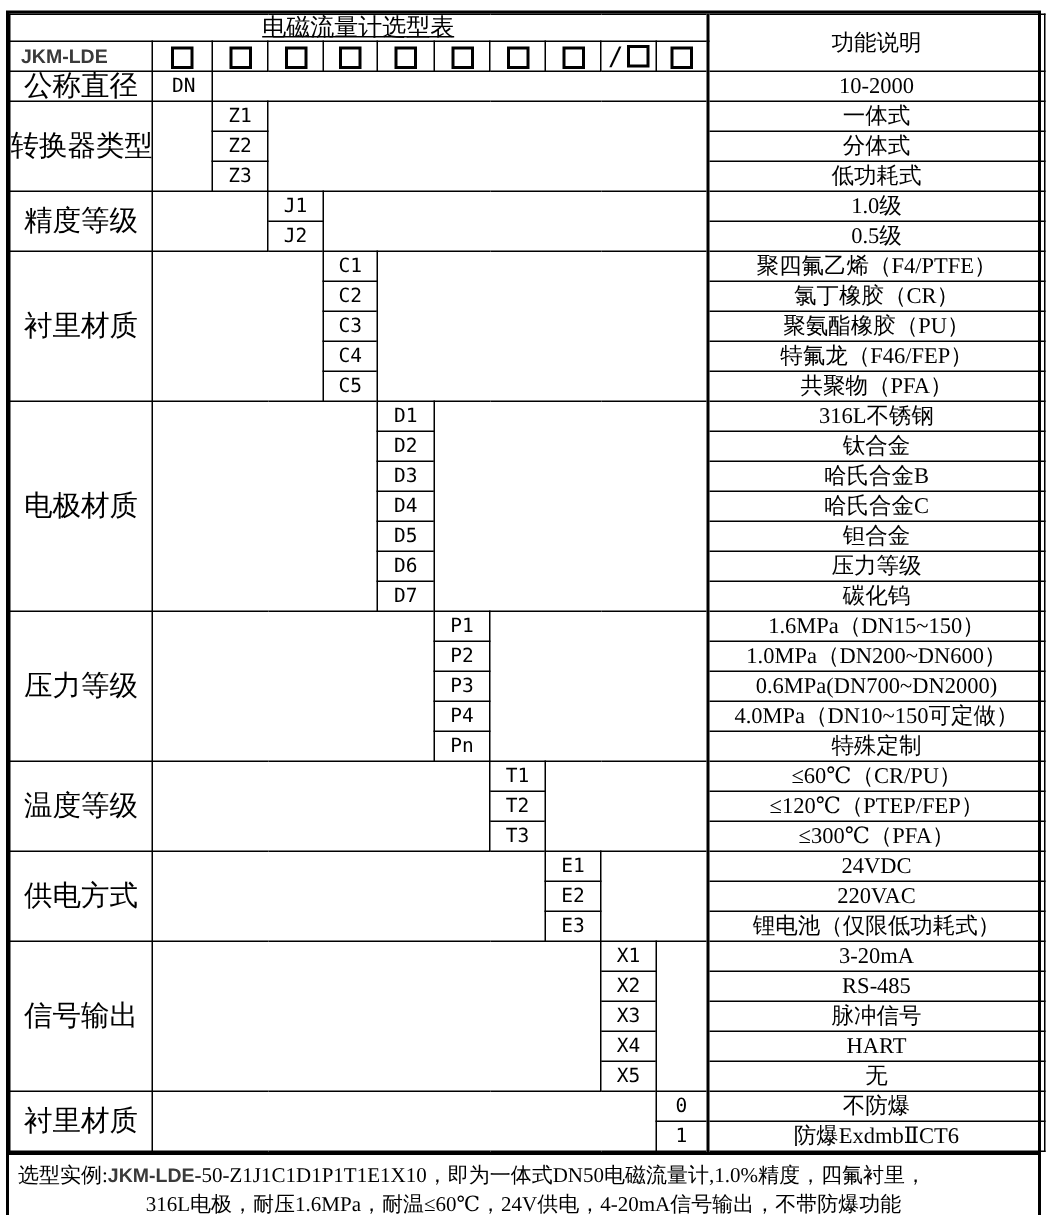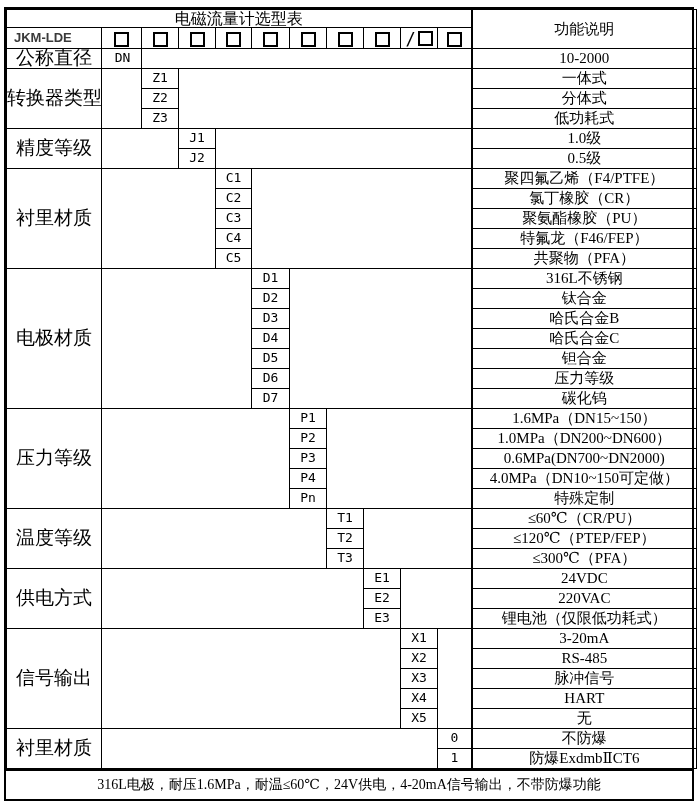--- a/index.html
+++ b/index.html
@@ -15,20 +15,21 @@
   table{border-collapse:collapse;width:100%;table-layout:fixed;}
   td{
     border:1px solid #000;padding:0;margin:0;
     font-size:15px;line-height:18px;height:19px;
     text-align:center;vertical-align:middle;
     white-space:nowrap;overflow:hidden;
   }
   tr.r-title td{height:17px;}
   .title-cell{
     font-size:16px;vertical-align:bottom;line-height:17px;
+    text-decoration:underline;
   }
   .fhead{font-size:15px;margin-top:43px;}
   .func{border-left:2px solid #000;}
   .model{
     font-family:"Liberation Sans","DejaVu Sans",sans-serif;
     font-weight:bold;color:#3a3a3a;font-size:13px;
     text-align:left;padding-left:7px;
   }
   .code{
     font-family:"DejaVu Sans Mono","Liberation Mono",monospace;
@@ -274,16 +275,17 @@
 </tr>
 <tr>
           <td class="code">1</td>
           <td class="func">防爆ExdmbⅡCT6</td>
         </tr>
 
 </tbody>
     </table>
 
 <div class="footer">
+  <div class="fline1"><span>选型实例:</span><span class="model-b">JKM-LDE</span><span>-50-Z1J1C1D1P1T1E1X10，即为一体式DN50电磁流量计,1.0%精度，四氟衬里，</span></div>
   <div class="fline2">316L电极，耐压1.6MPa，耐温≤60℃，24V供电，4-20mA信号输出，不带防爆功能</div>
 
 </div>
 </div>
 
 </body></html>

